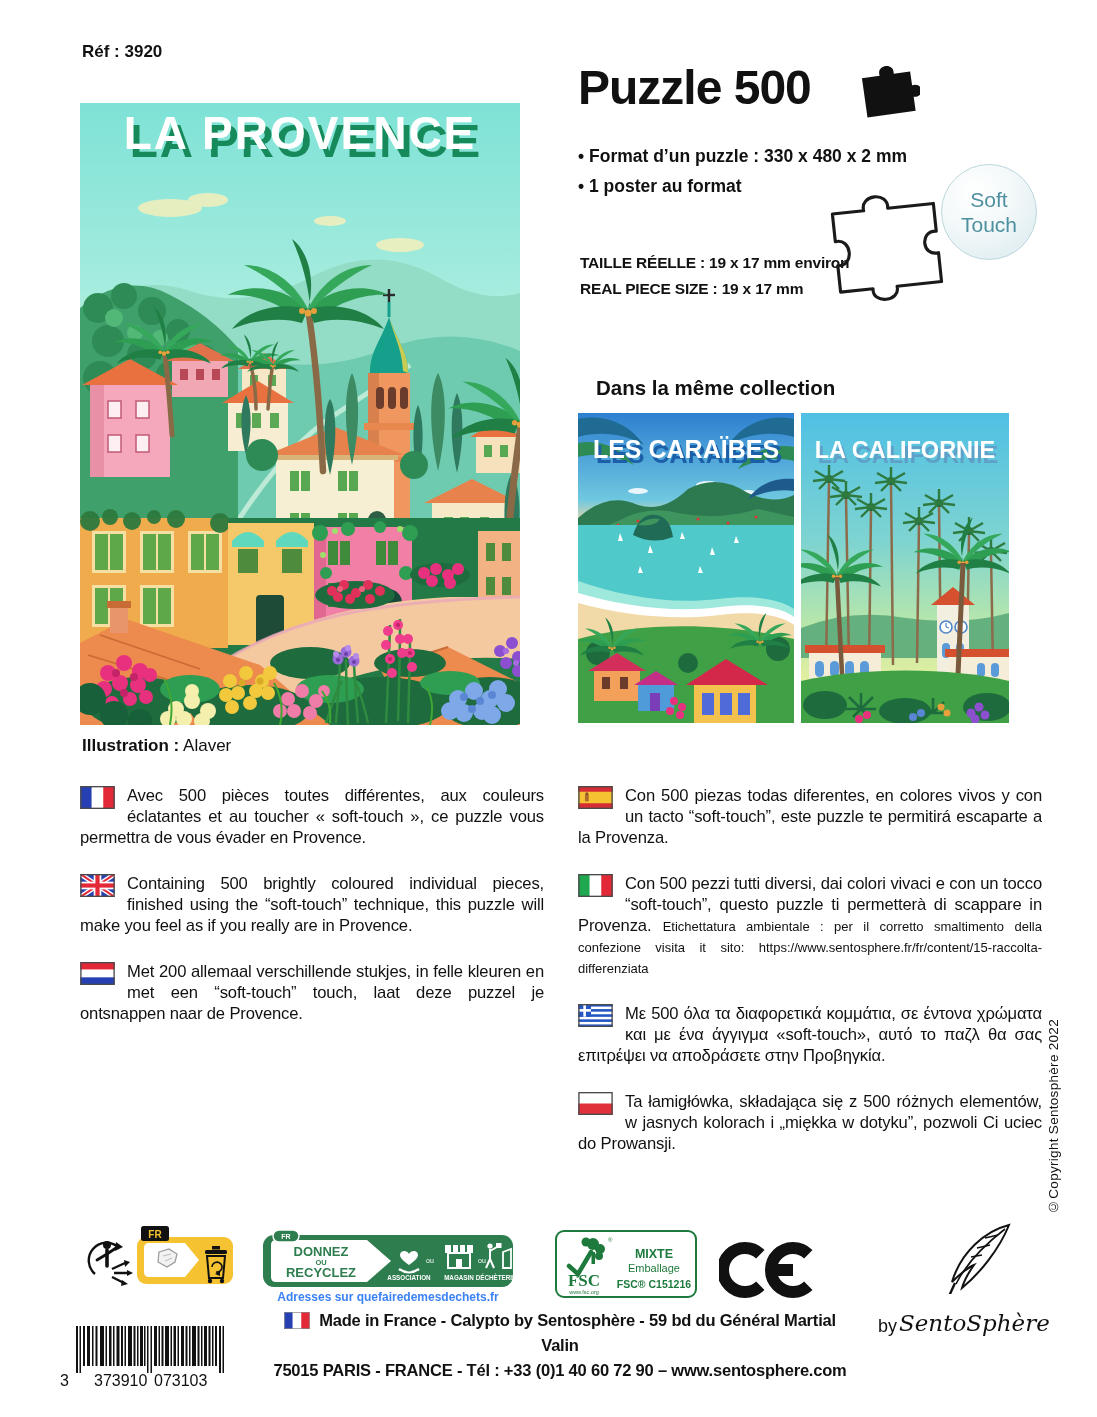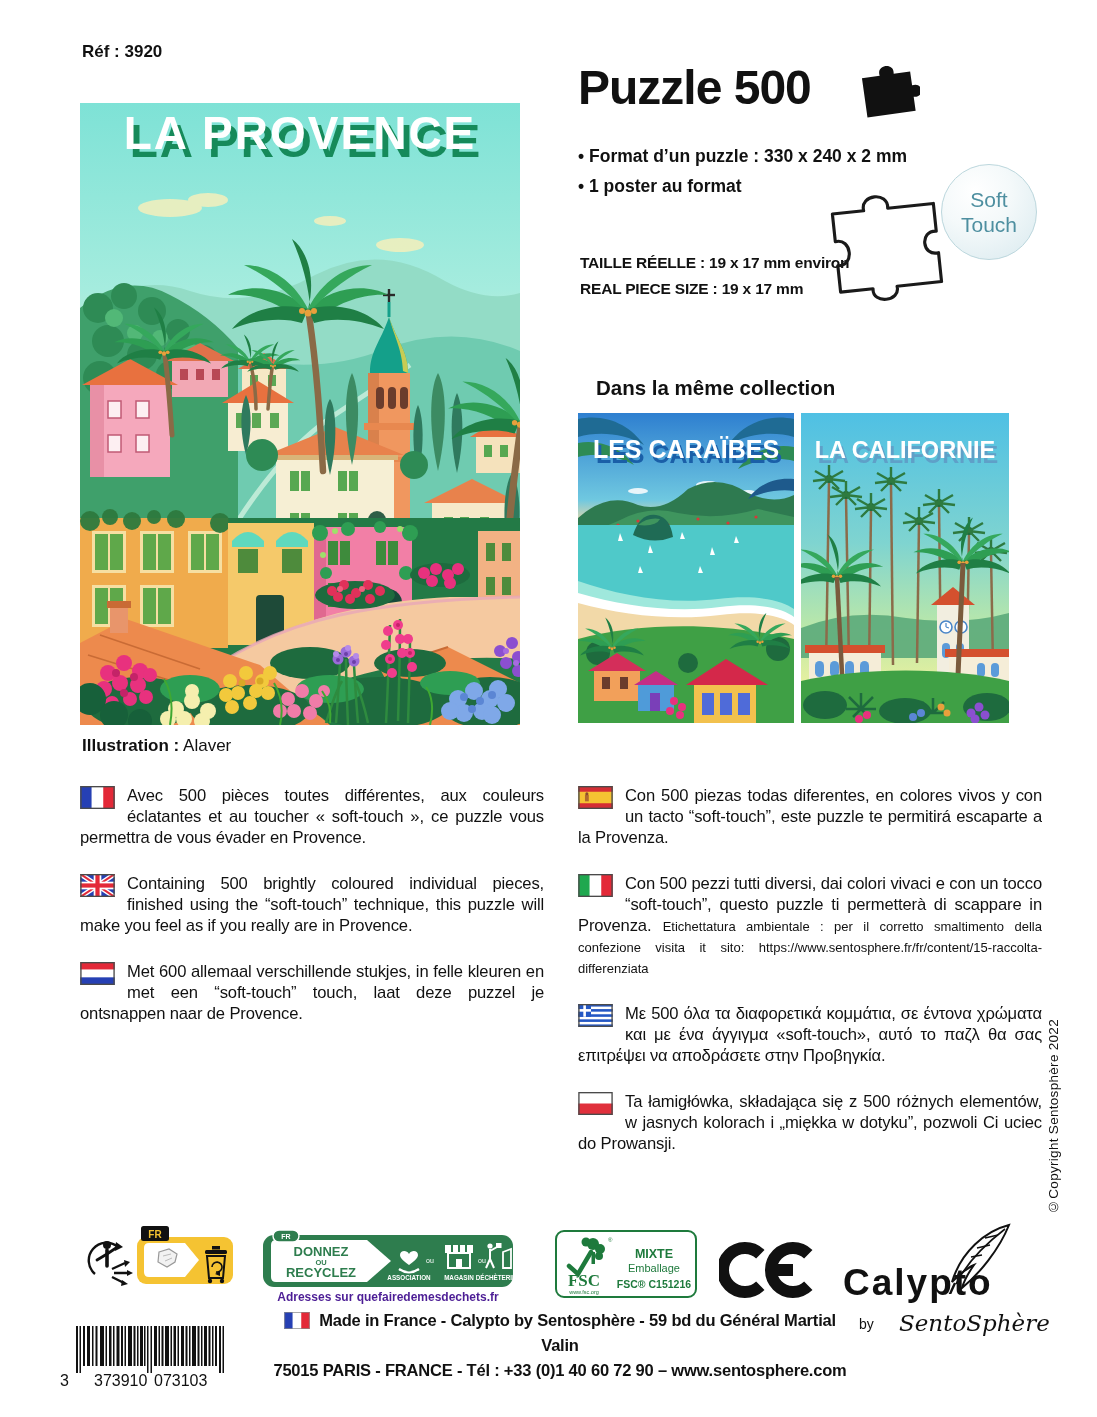--- a/index.html
+++ b/index.html
@@ -22,28 +22,28 @@
   .thumb2{left:801px;top:413px;width:208px;height:310px;}
   .credit{left:82px;top:736px;font-size:17px;}
   .col{width:464px;font-size:16.6px;line-height:21px;text-align:justify;letter-spacing:-0.15px;}
   .colL{left:80px;top:785px;}
   .colR{left:578px;top:785px;}
   .desc{margin-bottom:25px;overflow:hidden;}
   .desc .flag{float:left;width:35px;height:23px;margin:1px 12px 2px 0;}
   .desc .note{font-size:13px;line-height:16px;letter-spacing:0;}
   .vcopy{left:1046px;top:924px;height:290px;width:24px;writing-mode:vertical-rl;
      transform:rotate(180deg);font-size:13.5px;letter-spacing:.3px;}
-  .addr{left:263px;top:1290px;width:250px;text-align:center;color:#4c1d95;
+  .addr{left:263px;top:1290px;width:250px;text-align:center;color:#3b82f6;
         font-size:12px;font-weight:bold;}
   .madein{left:270px;top:1308px;width:580px;text-align:center;font-size:16.5px;
           font-weight:bold;line-height:25px;letter-spacing:-0.2px;}
   .madein svg{vertical-align:-3px;margin-right:9px;}
   .brand{left:843px;top:1222px;width:230px;height:130px;}
   .brand .name{position:absolute;left:0;top:40px;font-size:37px;font-weight:bold;letter-spacing:2px;}
-  .brand .by{position:absolute;left:16px;top:94px;font-size:14px;}
+  .brand .by{position:absolute;left:35px;top:94px;font-size:18px;}
   .brand .studio{position:absolute;left:56px;top:88px;font-size:23px;font-style:italic;
                  font-family:"DejaVu Serif",serif;}
   .barcode{left:58px;top:1326px;width:180px;height:76px;}
   .barcode .digits span{position:absolute;top:46px;font-size:16px;}
   .fsc{left:555px;top:1230px;}
   .ce{left:719px;top:1239px;}
   .triman{left:86px;top:1238px;}
   .frtag{left:137px;top:1226px;}
   .banner{left:263px;top:1230px;}
 </style>
@@ -495,21 +495,21 @@
 
   <text x="223" y="50" transform="translate(3,4)" text-anchor="middle" font-family="Liberation Sans,sans-serif" font-size="46" font-weight="bold" letter-spacing="2" fill="#168a5a">LA PROVENCE</text>
   <text x="220" y="46" text-anchor="middle" font-family="Liberation Sans,sans-serif" font-size="46" font-weight="bold" letter-spacing="2" fill="#ffffff">LA PROVENCE</text>
 </svg>
 
 <div class="abs ptitle">Puzzle 500</div>
 <svg class="abs" style="left:856px;top:62px" width="64" height="56" viewBox="0 0 100 84">
   <path d="M12,18 H40 C36,0 66,0 62,18 H88 V40 C106,36 106,62 88,58 V80 H12 Z" fill="#111" transform="rotate(-8 50 40)"></path>
 </svg>
 <div class="abs bullets">
-  <div>Format d’un puzzle : 330 x 240 x 2 mm</div>
+  <div>Format d’un puzzle : 330 x 480 x 2 mm</div>
   <div>1 poster au format</div>
 </div>
 <div class="abs sizes">
   <div>TAILLE RÉELLE : 19 x 17 mm environ</div>
   <div>REAL PIECE SIZE : 19 x 17 mm</div>
 </div>
 <svg class="abs" style="left:820px;top:188px" width="136" height="116" viewBox="0 0 112 96">
   <path d="M13,17 H39 C37,3 61,3 59,17 H97 V40 C83,38 83,60 97,58 V82 H60 C62,95 38,95 40,82 H13 V60 C27,62 27,38 13,40 Z" fill="none" stroke="#1a1a1a" stroke-width="2.6" stroke-linejoin="round" transform="rotate(-6 55 48)"></path>
 </svg>
 <div class="abs soft-circle">
@@ -746,21 +746,21 @@
     </svg>
     <span>Containing 500 brightly coloured individual pieces, finished using the “soft-touch” technique, this puzzle will make you feel as if you really are in Provence.</span>
   </div>
   <div class="desc">
     <svg class="flag" viewBox="0 0 36 24">
       <rect width="36" height="8" fill="#e32938"></rect>
         <rect y="8" width="36" height="8" fill="#fff"></rect>
         <rect y="16" width="36" height="8" fill="#2640b4"></rect>
       <rect x="0.7" y="0.7" width="34.6" height="22.6" fill="none" stroke="#4a4a4a" stroke-width="1.4"></rect>
     </svg>
-    <span>Met 600 allemaal verschillende stukjes, in felle kleuren en met een “soft-touch” touch, laat deze puzzel je ontsnappen naar de Provence.</span>
+    <span>Met 200 allemaal verschillende stukjes, in felle kleuren en met een “soft-touch” touch, laat deze puzzel je ontsnappen naar de Provence.</span>
   </div>
 </div>
 
 <div class="abs col colR">
   <div class="desc">
     <svg class="flag" viewBox="0 0 36 24">
       <rect width="36" height="24" fill="#f5c332"></rect>
         <rect width="36" height="6" fill="#d42e34"></rect>
         <rect y="18" width="36" height="6" fill="#d42e34"></rect>
       <rect x="7" y="9" width="4" height="7" fill="#b06a2e"></rect>
@@ -896,21 +896,20 @@
   <path d="M52,31 L74,31" stroke="#111" stroke-width="12"></path>
 </svg>
 
 <div class="abs brand">
   <svg style="position:absolute;left:62px;top:0" width="110" height="72" viewBox="0 0 110 72">
     <path d="M104,3 C80,9 56,30 47,60 C54,53 62,46 69,43 C64,50 59,59 57,66 C74,52 94,28 104,3 Z" fill="#fff" stroke="#111" stroke-width="2"></path>
     <path d="M100,7 C78,24 60,44 51,62" stroke="#111" stroke-width="1.6" fill="none"></path>
     <path d="M93,13 L80,16 M85,23 L72,26 M77,33 L66,35" stroke="#111" stroke-width="1.3"></path>
     <path d="M50,61 C46,70 42,78 40,84" stroke="#111" stroke-width="2.4" fill="none"></path>
   </svg>
-  <div class="name">Calypto</div>
   <span class="by">by</span>
   <span class="studio">SentoSphère</span>
 </div>
 
 <div class="abs barcode">
   <svg style="position:absolute;left:18px;top:0" width="149" height="47" viewBox="0 0 149 47">
     <g fill="#111">
       <rect x="0" width="2" height="47"></rect>
         <rect x="3.5" width="1.5" height="47"></rect>
       <rect x="7" width="2" height="40"></rect>

